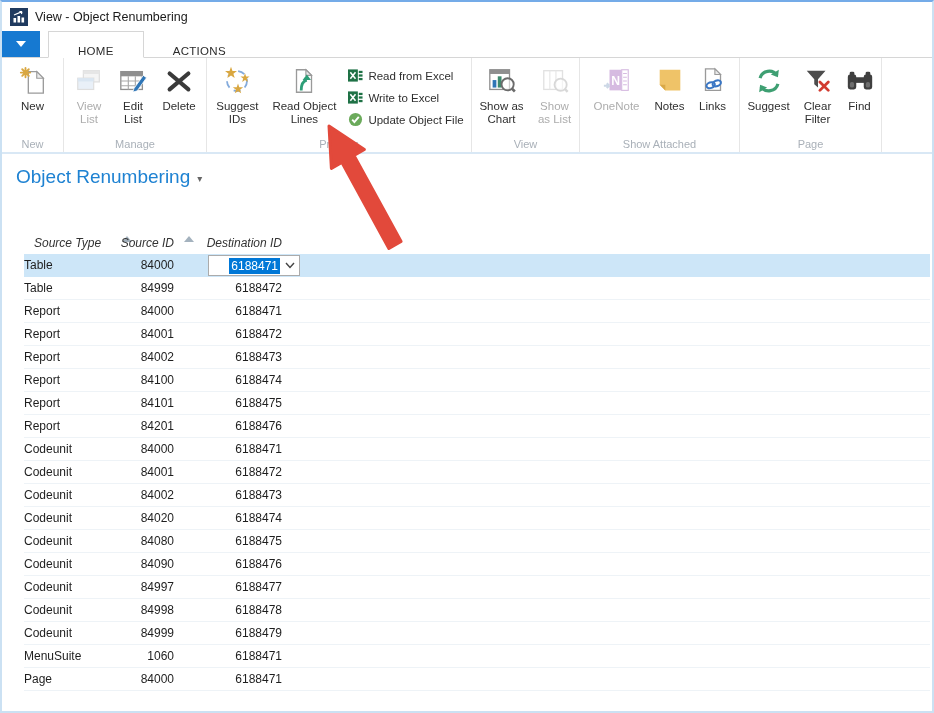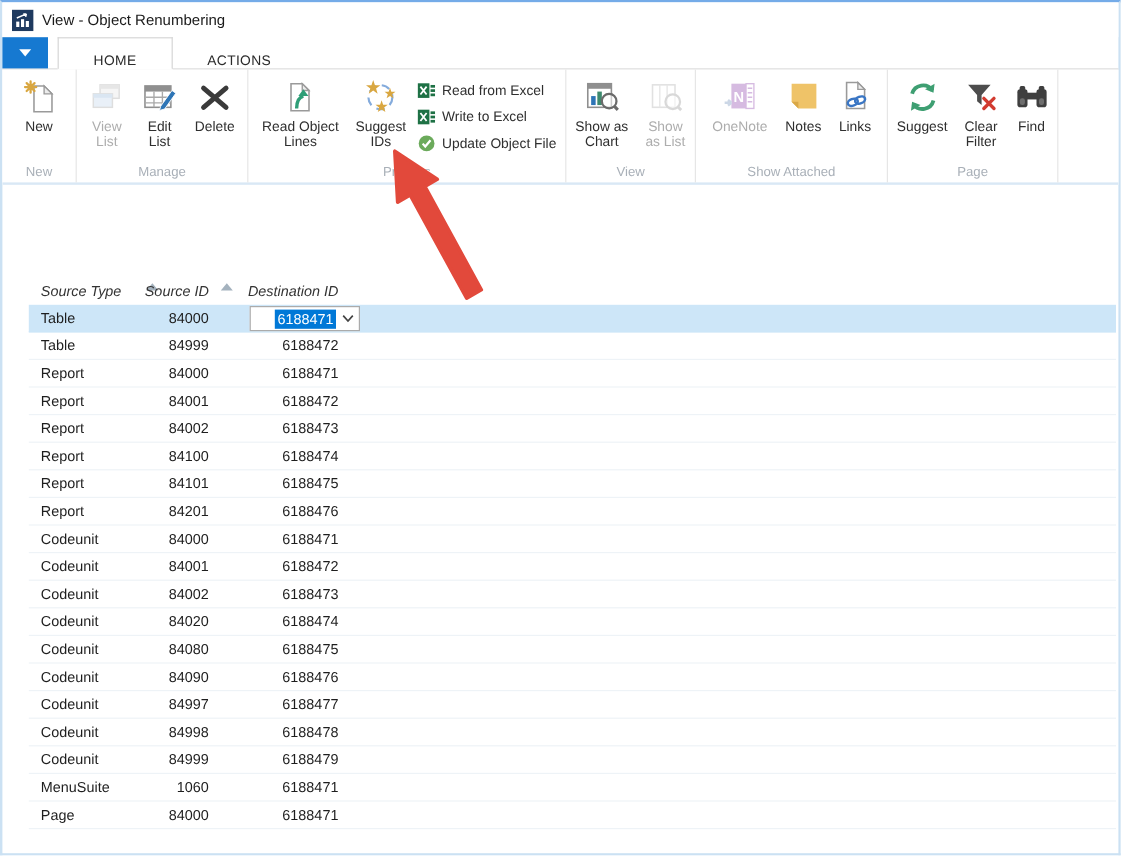--- a/index.html
+++ b/index.html
@@ -58,21 +58,21 @@
   .hc2 { width:80px; padding-right:22px; text-align:right; }
   .hc3 { width:92px; padding-right:6px; text-align:right; }
   .sort-up { position:absolute; bottom:8px; width:0; height:0;
              border-left:5px solid transparent; border-right:5px solid transparent; border-bottom:6px solid #A4B2BE; }
   .sort1 { right:-16px; } .sort2 { right:2px; }
 
   .tbody { font-size:12px; color:#1e1e1e; }
   .trow { position:relative; display:flex; height:23px; align-items:center; border-bottom:1px solid #EEF3F7; cursor:pointer; }
   .trow.selected { background:#CDE6F8; border-bottom:1px solid #CDE6F8; }
   .cell { overflow:hidden; white-space:nowrap; }
-  .c1 { width:92px; padding-left:10px; }
+  .c1 { width:92px; }
   .c2 { width:80px; padding-right:22px; text-align:right; }
   .c3 { width:92px; padding-right:6px; text-align:right; }
 
   .edit-cell { position:absolute; left:184px; top:1px; width:92px; height:21px; background:#fff;
                border:1px solid #ABABAB; display:flex; align-items:center; justify-content:flex-end; padding-right:2px; }
   .edit-val { background:#0078D7; color:#fff; padding:1px 2px; font-size:12px; }
   .edit-chevron { width:14px; height:14px; display:flex; align-items:center; justify-content:center; margin-left:3px; cursor:pointer; }
 
   
   .arrow-overlay { position:absolute; left:300px; top:112px; width:112px; height:142px; pointer-events:none; z-index:50; }
@@ -151,41 +151,41 @@
           <svg width="30" height="30" viewBox="0 0 32 32">
             <path d="M6 8 L26 25 M26 8 L6 25" stroke="#3A3A3A" stroke-width="4.4" stroke-linecap="round"></path>
           </svg>
         </span>
         <span class="rlabel">Delete</span>
       </div>
       <span class="glabel">Manage</span>
     </div>
 
     <div class="rgroup g-process">
-      <div class="rbtn w-rol">
-        <span class="ricon">
-          <svg width="30" height="30" viewBox="0 0 32 32">
-            <path d="M8 4 h10 l6 6 v18 h-16 z" fill="#fff" stroke="#9A9A9A" stroke-width="1.4"></path>
-            <path d="M18 4 l6 6 h-6 z" fill="#ECECEC" stroke="#9A9A9A" stroke-width="1.2"></path>
-            <path d="M13 26 c0 -7 2 -10 6 -11" stroke="#2E9E77" stroke-width="3" fill="none"></path>
-            <path d="M19 9 l4.5 6 h-9 z" fill="#2E9E77"></path>
-          </svg>
-        </span>
-        <span class="rlabel">Read Object Lines</span>
-      </div>
       <div class="rbtn w-sid">
         <span class="ricon">
           <svg width="32" height="32" viewBox="0 0 32 32">
             <circle cx="16" cy="16" r="10" fill="none" stroke="#84ABDC" stroke-width="1.8" stroke-dasharray="7 5"></circle>
             <path transform="translate(10,8) scale(1.05)" fill="#D9A741" d="M0,-6 L1.41,-1.94 L5.71,-1.85 L2.28,0.74 L3.53,4.85 L0,2.4 L-3.53,4.85 L-2.28,0.74 L-5.71,-1.85 L-1.41,-1.94 Z"></path>
             <path transform="translate(24,13) scale(0.8)" fill="#D9A741" d="M0,-6 L1.41,-1.94 L5.71,-1.85 L2.28,0.74 L3.53,4.85 L0,2.4 L-3.53,4.85 L-2.28,0.74 L-5.71,-1.85 L-1.41,-1.94 Z"></path>
             <path transform="translate(17,24) scale(0.9)" fill="#D9A741" d="M0,-6 L1.41,-1.94 L5.71,-1.85 L2.28,0.74 L3.53,4.85 L0,2.4 L-3.53,4.85 L-2.28,0.74 L-5.71,-1.85 L-1.41,-1.94 Z"></path>
           </svg>
         </span>
         <span class="rlabel">Suggest IDs</span>
+      </div>
+      <div class="rbtn w-rol">
+        <span class="ricon">
+          <svg width="30" height="30" viewBox="0 0 32 32">
+            <path d="M8 4 h10 l6 6 v18 h-16 z" fill="#fff" stroke="#9A9A9A" stroke-width="1.4"></path>
+            <path d="M18 4 l6 6 h-6 z" fill="#ECECEC" stroke="#9A9A9A" stroke-width="1.2"></path>
+            <path d="M13 26 c0 -7 2 -10 6 -11" stroke="#2E9E77" stroke-width="3" fill="none"></path>
+            <path d="M19 9 l4.5 6 h-9 z" fill="#2E9E77"></path>
+          </svg>
+        </span>
+        <span class="rlabel">Read Object Lines</span>
       </div>
       <div class="small-col">
         <div class="sbtn">
           <svg width="15" height="15" viewBox="0 0 16 16">
             <rect x="0" y="1.5" width="10.5" height="13" fill="#1E7145"></rect>
             <path d="M2.5 4.5 l5.5 7 M8 4.5 l-5.5 7" stroke="#fff" stroke-width="1.6"></path>
             <rect x="11.5" y="3" width="4" height="2.4" fill="#1E7145"></rect>
             <rect x="11.5" y="6.8" width="4" height="2.4" fill="#1E7145"></rect>
             <rect x="11.5" y="10.6" width="4" height="2.4" fill="#1E7145"></rect>
           </svg>
@@ -310,20 +310,24 @@
           </svg>
         </span>
         <span class="rlabel">Find</span>
       </div>
       <span class="glabel">Page</span>
     </div>
 
     <div class="rgroup g-filler"></div>
   </div>
 
+  <div class="page-title-row">
+    <span class="page-title">Object Renumbering</span>
+    <span class="page-title-caret">▾</span>
+  </div>
 
   <div class="grid">
     <div class="ghead">
       <div class="hc hc1">
         <span>Source Type</span>
         <span class="sort-up sort1"></span>
       </div>
       <div class="hc hc2">
         <span>Source ID</span>
         <span class="sort-up sort2"></span>

